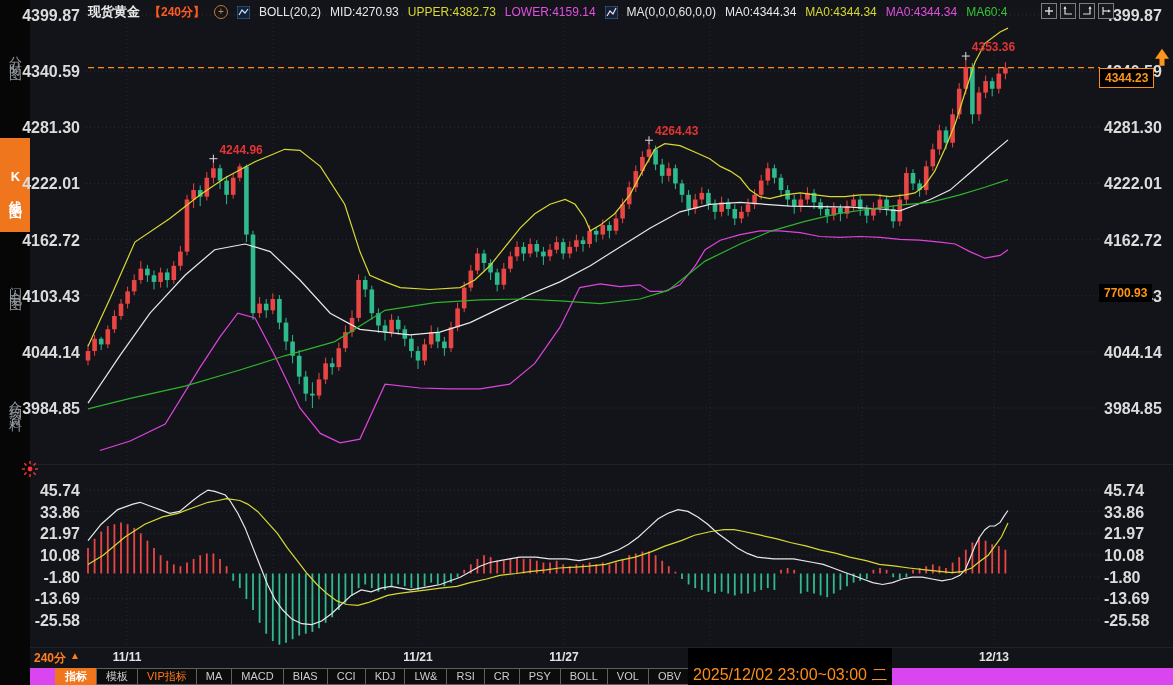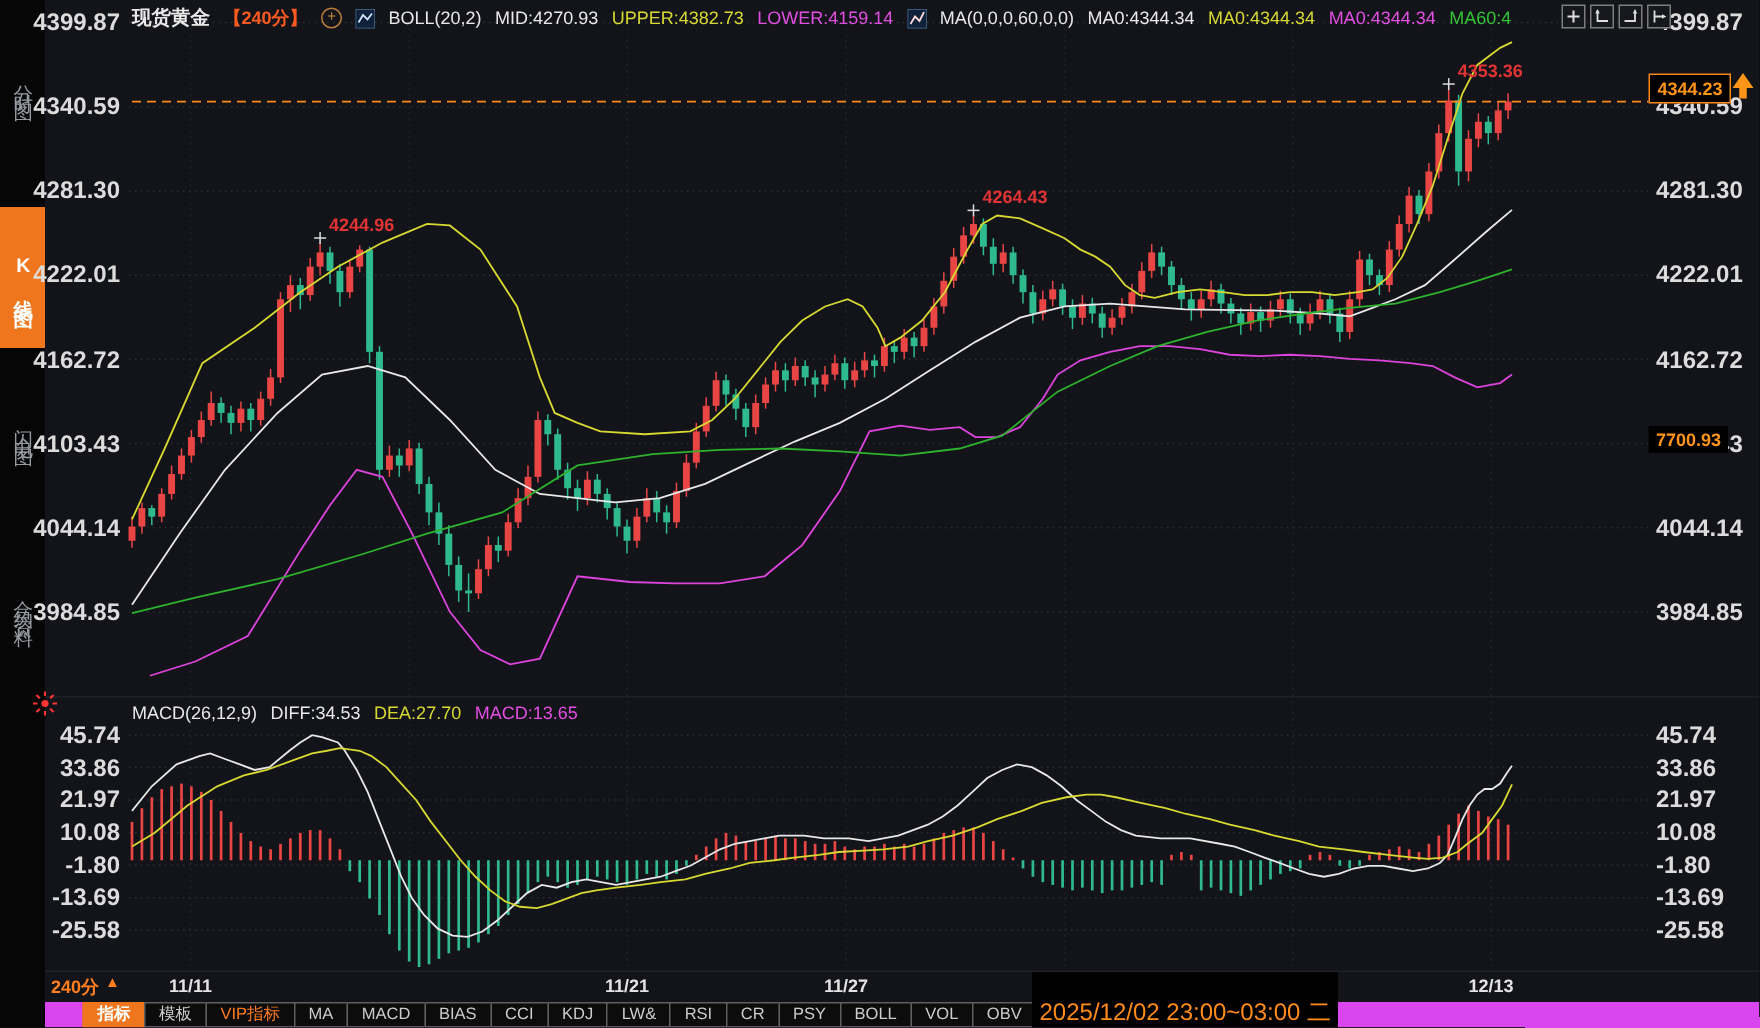--- a/index.html
+++ b/index.html
@@ -569,42 +569,36 @@
     </span>
     <span class="ci">
       <svg width="10" height="10">
           <line x1="2" y1="1" x2="2" y2="9" stroke="#ddd" stroke-width="1.2"></line>
           <line x1="2" y1="5" x2="8" y2="5" stroke="#ddd" stroke-width="1.2"></line>
           <polygon points="10,5 7,3.5 7,6.5" fill="#ddd"></polygon>
         </svg>
     </span>
   </div>
 
-  <div class="macd-hdr">
-    <span class="c-w">MACD(26,12,9)</span>
-    <span class="c-w">DIFF:34.53</span>
-    <span class="c-y">DEA:27.70</span>
-    <span class="c-m">MACD:13.65</span>
-  </div>
 
   <svg class="burst" width="18" height="18">
     <circle cx="9" cy="9" r="2.4" fill="#ff3333"></circle>
     <g stroke="#ff3333" stroke-width="1.4">
       <line x1="9" y1="1" x2="9" y2="4"></line>
         <line x1="9" y1="14" x2="9" y2="17"></line>
       <line x1="1" y1="9" x2="4" y2="9"></line>
         <line x1="14" y1="9" x2="17" y2="9"></line>
       <line x1="3.3" y1="3.3" x2="5.5" y2="5.5"></line>
         <line x1="12.5" y1="12.5" x2="14.7" y2="14.7"></line>
       <line x1="14.7" y1="3.3" x2="12.5" y2="5.5"></line>
         <line x1="5.5" y1="12.5" x2="3.3" y2="14.7"></line>
     </g>
   </svg>
 
-  <div class="price-box bordered" id="last-price-box" style="top: 49px;">4344.23</div>
+  <div class="price-box bordered" id="last-price-box" style="top: 68px;">4344.23</div>
   <div class="price-box" id="ref-price-box" style="top: 283.562px;">7700.93</div>
 
   <div class="period-lab">
     <span>240分</span>
     <span class="tri">▲</span>
   </div>
 
   <div class="tooltip-box">2025/12/02 23:00~03:00 二</div>
   <div class="toolbar" id="toolbar">
       <span class="tb-btn active">指标</span>

